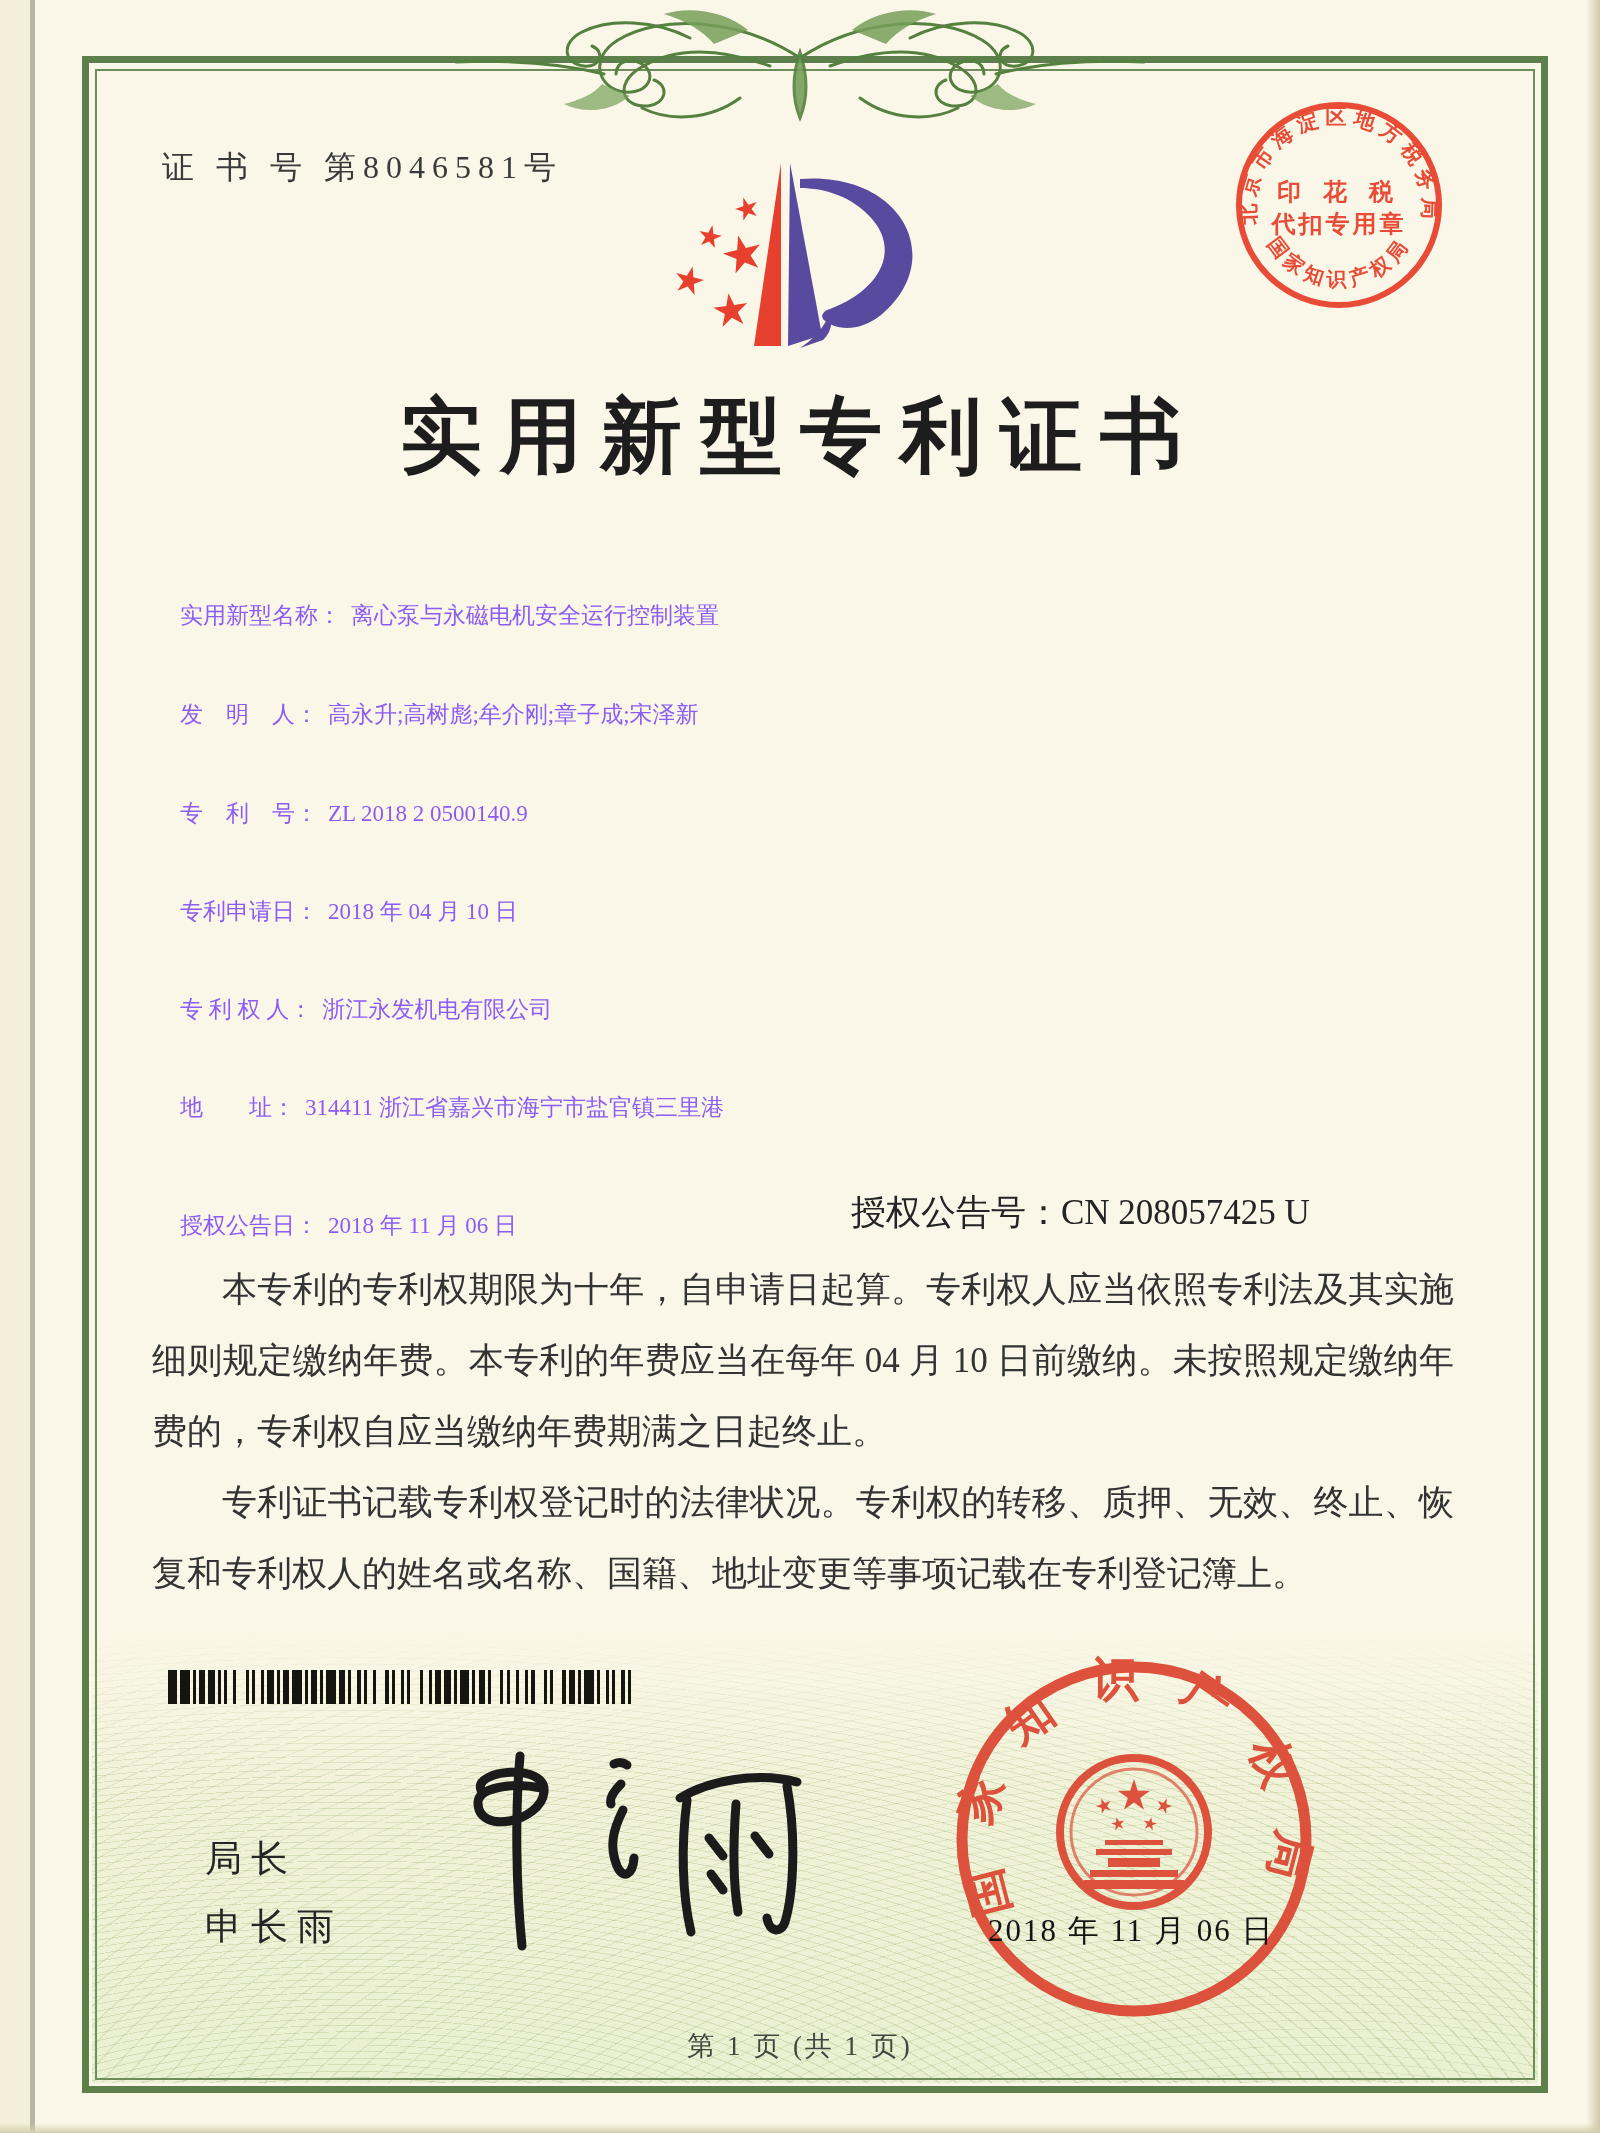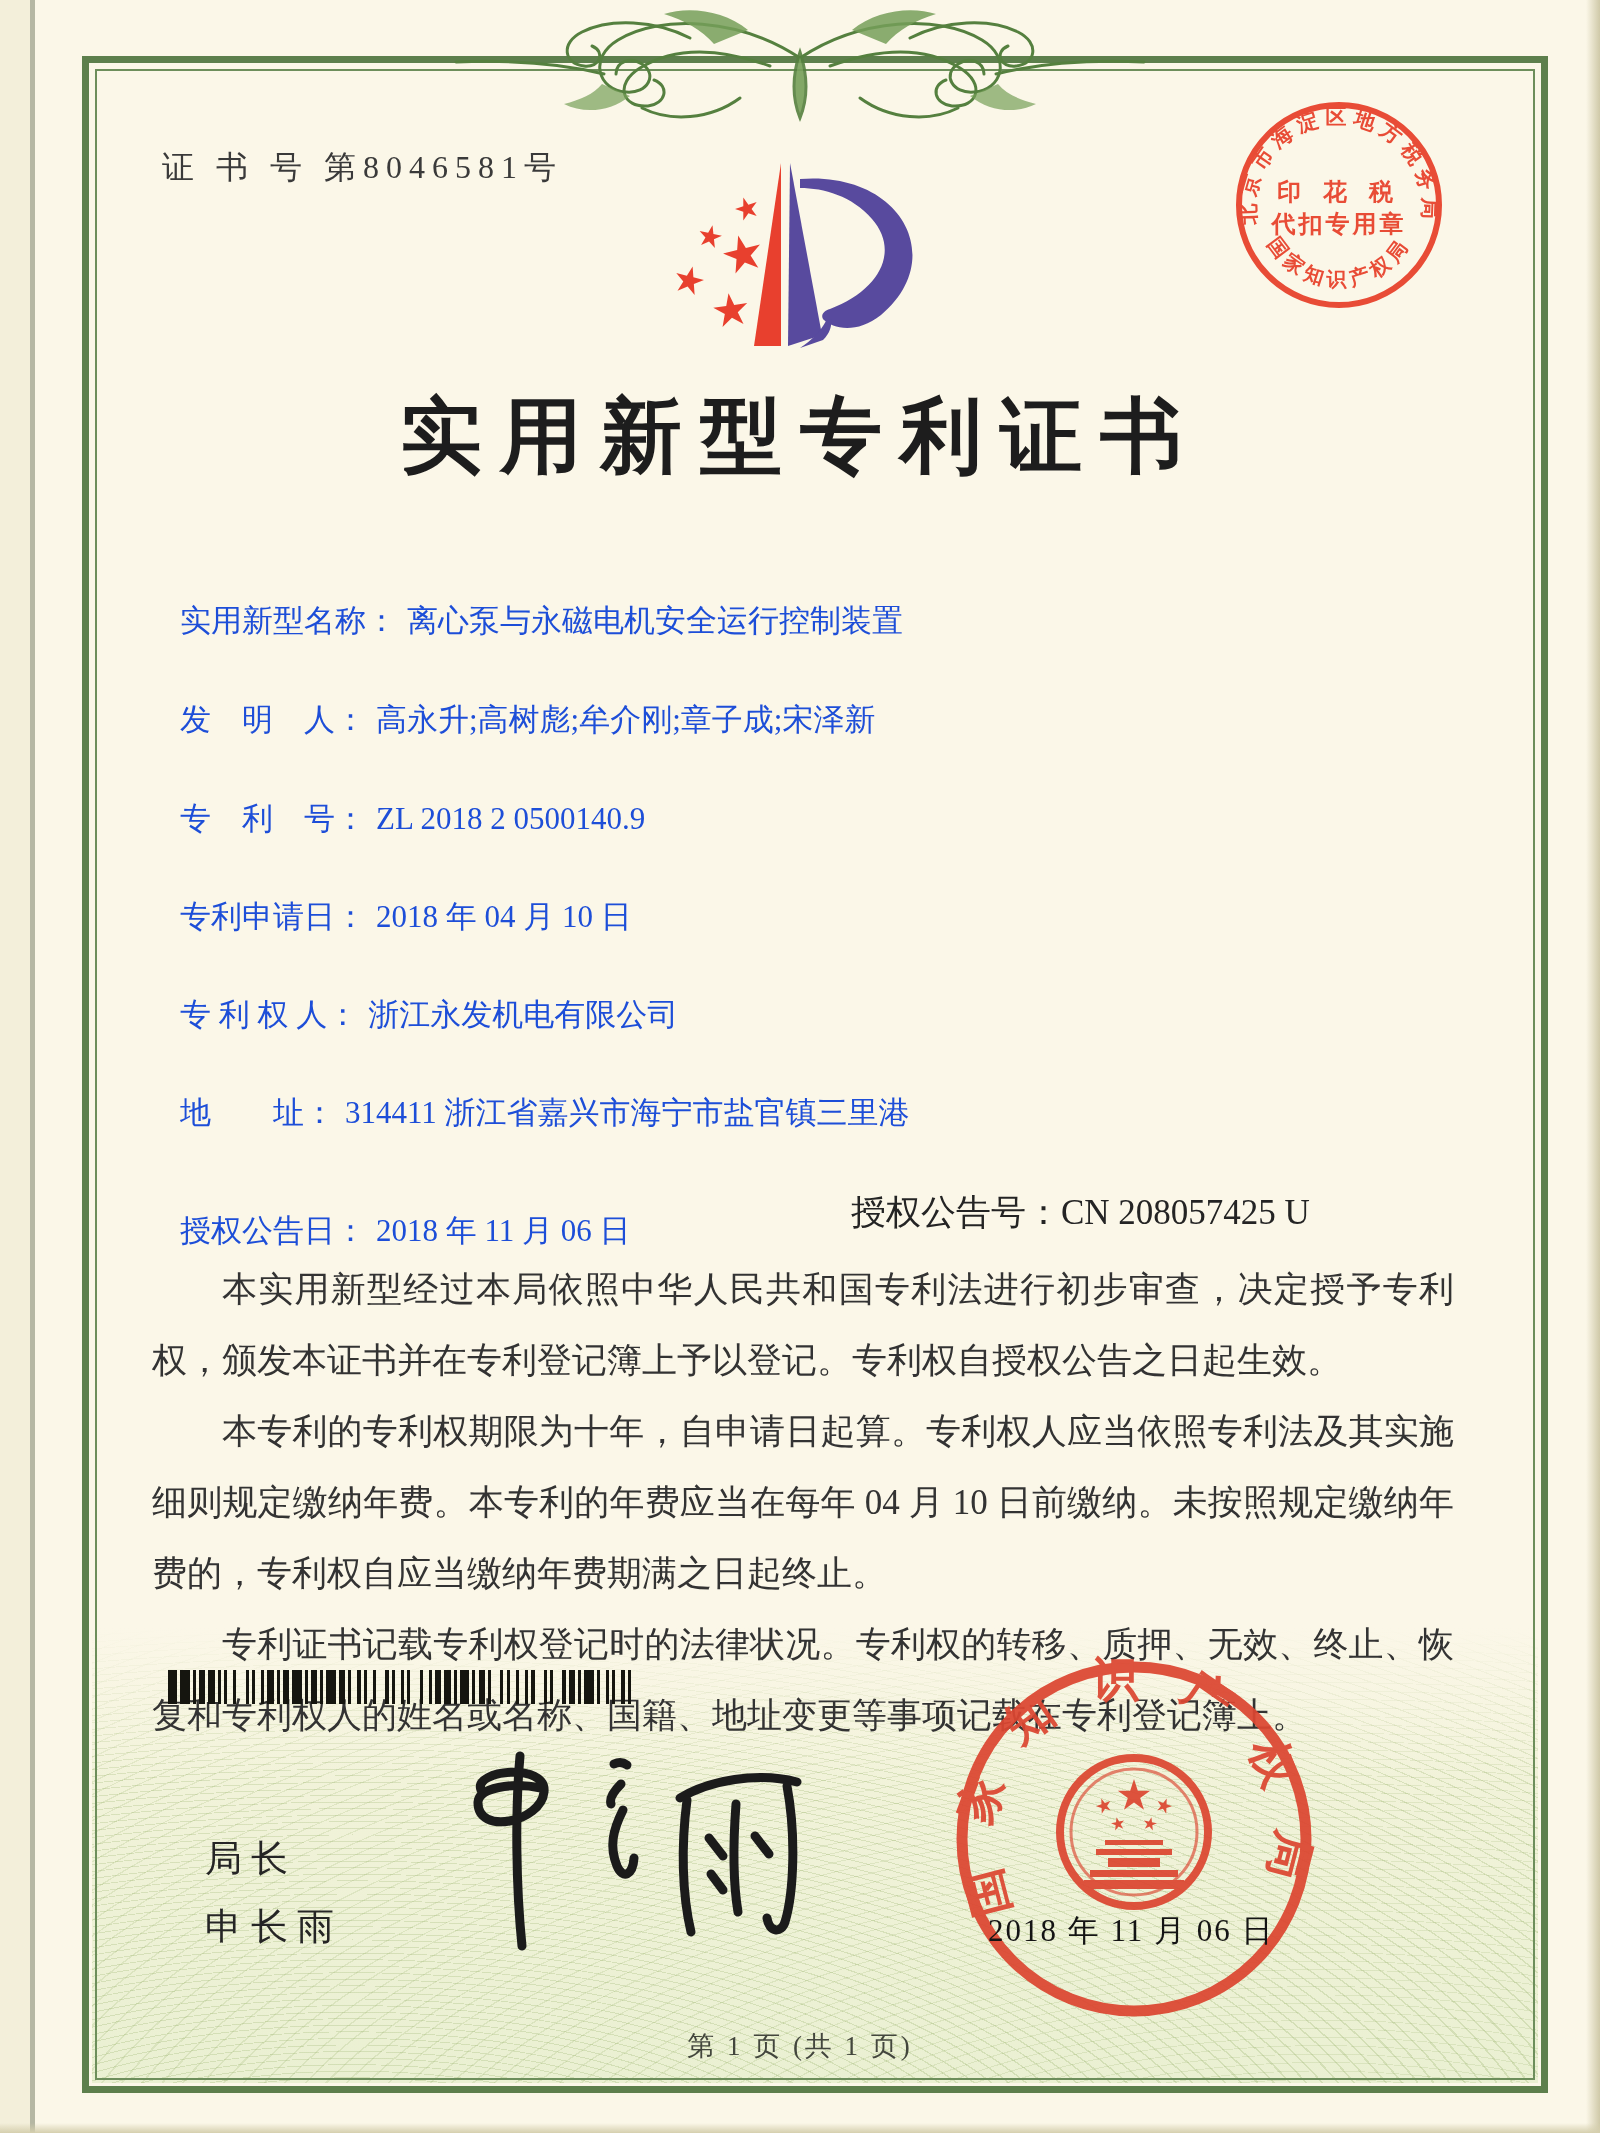--- a/index.html
+++ b/index.html
@@ -24,21 +24,21 @@
     background:
       repeating-radial-gradient(1600px 700px at 18% 135%, rgba(128,160,78,.22) 0 2px, rgba(0,0,0,0) 2px 15px),
       repeating-radial-gradient(1800px 800px at 85% 142%, rgba(128,160,78,.16) 0 2px, rgba(0,0,0,0) 2px 19px),
       linear-gradient(180deg,#f5f4dd,#eaf0d2);
   }
   .wave::after{content:"";position:absolute;left:0;right:0;top:0;height:150px;
     background:linear-gradient(180deg,#fbf7e8,rgba(251,247,232,0));}
   .cert-no{left:162px;top:146px;font-size:32px;letter-spacing:7px;color:#3a3a3a;}
   .title{left:0;top:382px;width:1600px;text-align:center;font-size:82px;font-weight:700;
     letter-spacing:18px;color:#1d1d1d;}
-  .frow{position:absolute;left:180px;font-size:31px;white-space:nowrap;color:#1d4ed8;}
+  .frow{position:absolute;left:180px;font-size:23px;white-space:nowrap;color:#8b5cf6;}
   .frow .fvalue{margin-left:10px;}
   .grant-no{position:absolute;left:851px;font-size:35px;white-space:nowrap;color:#242424;}
   .bodytext{left:152px;top:1254px;width:1302px;font-size:35px;line-height:71px;
     text-align:justify;color:#333;}
   .bodytext p{margin:0;text-indent:2em;}
   .barcode{left:168px;top:1670px;width:472px;height:34px;display:flex;align-items:stretch;}
   .barcode b{display:block;background:#15150f;height:100%;}
   .barcode i{display:block;height:100%;}
   .director{left:205px;font-size:37px;letter-spacing:9px;color:#252525;
     font-family:"Liberation Sans","DejaVu Sans",sans-serif;}
@@ -142,21 +142,20 @@
   <span>地　　址</span><span>：</span><span class="fvalue">314411 浙江省嘉兴市海宁市盐官镇三里港</span>
 </div>
 <div class="frow" style="top:1210px;">
   <span>授权公告日</span><span>：</span><span class="fvalue">2018 年 11 月 06 日</span>
 </div>
 <div class="grant-no" style="top:1189px;">
   <span>授权公告号</span><span>：</span><span class="fvalue">CN 208057425 U</span>
 </div>
 
 <div class="abs bodytext">
-  <p>本实用新型经过本局依照中华人民共和国专利法进行初步审查，决定授予专利权，颁发本证书并在专利登记簿上予以登记。专利权自授权公告之日起生效。</p>
   <p>本专利的专利权期限为十年，自申请日起算。专利权人应当依照专利法及其实施细则规定缴纳年费。本专利的年费应当在每年 04 月 10 日前缴纳。未按照规定缴纳年费的，专利权自应当缴纳年费期满之日起终止。</p>
   <p>专利证书记载专利权登记时的法律状况。专利权的转移、质押、无效、终止、恢复和专利权人的姓名或名称、国籍、地址变更等事项记载在专利登记簿上。</p>
 </div>
 
 <div class="abs barcode">
     <b style="width:9.32px"></b>
     <i style="width:3.11px"></i>
     <b style="width:9.32px"></b>
     <i style="width:3.11px"></i>
     <b style="width:3.11px"></b>

